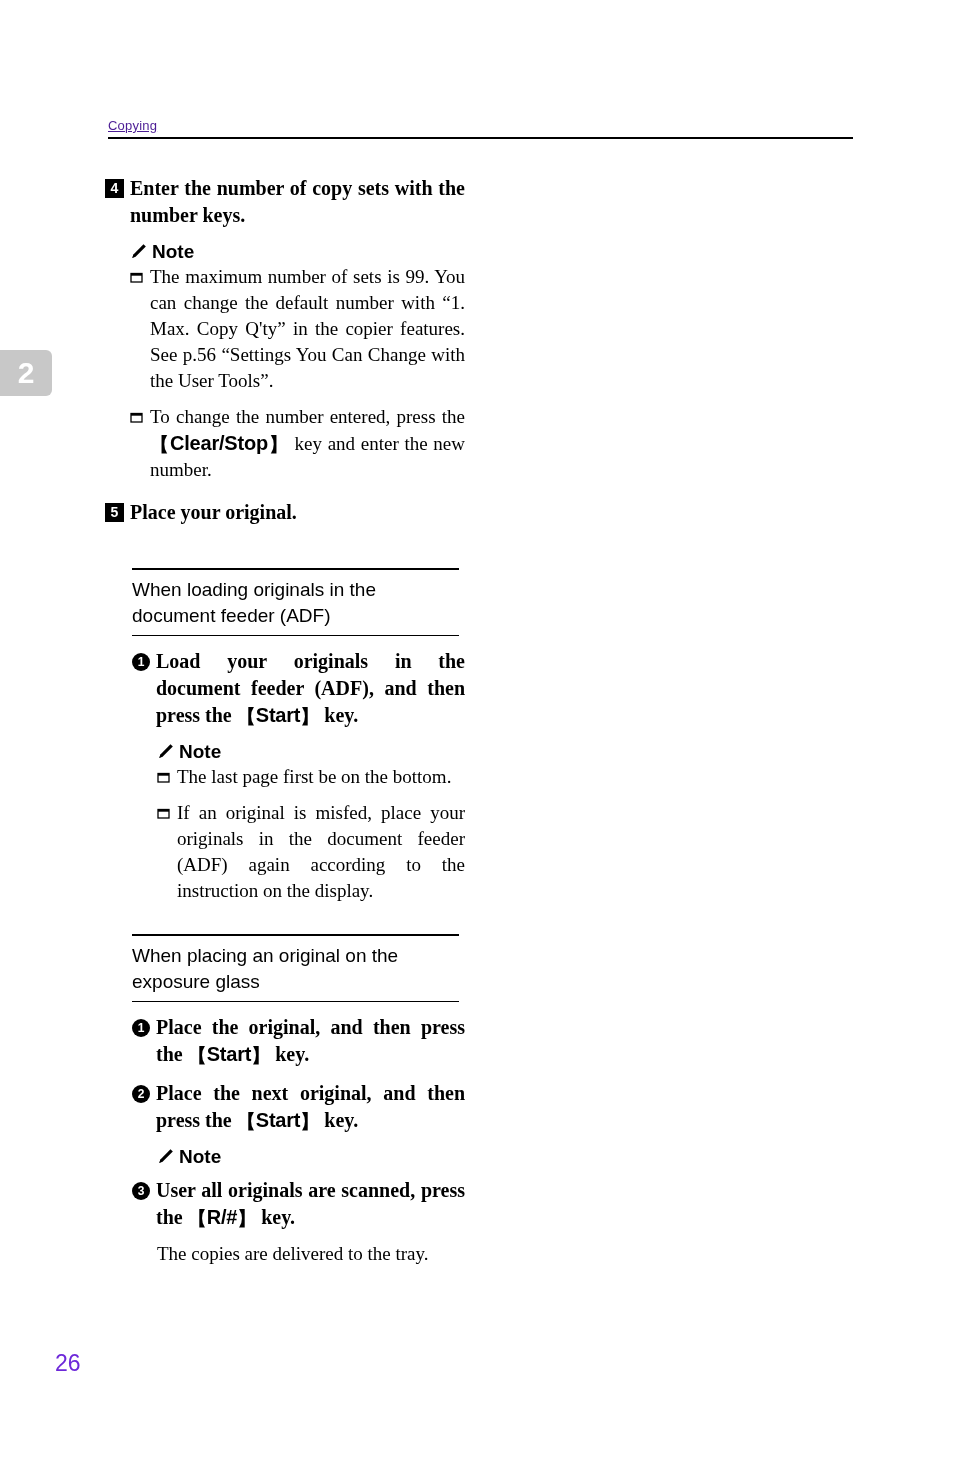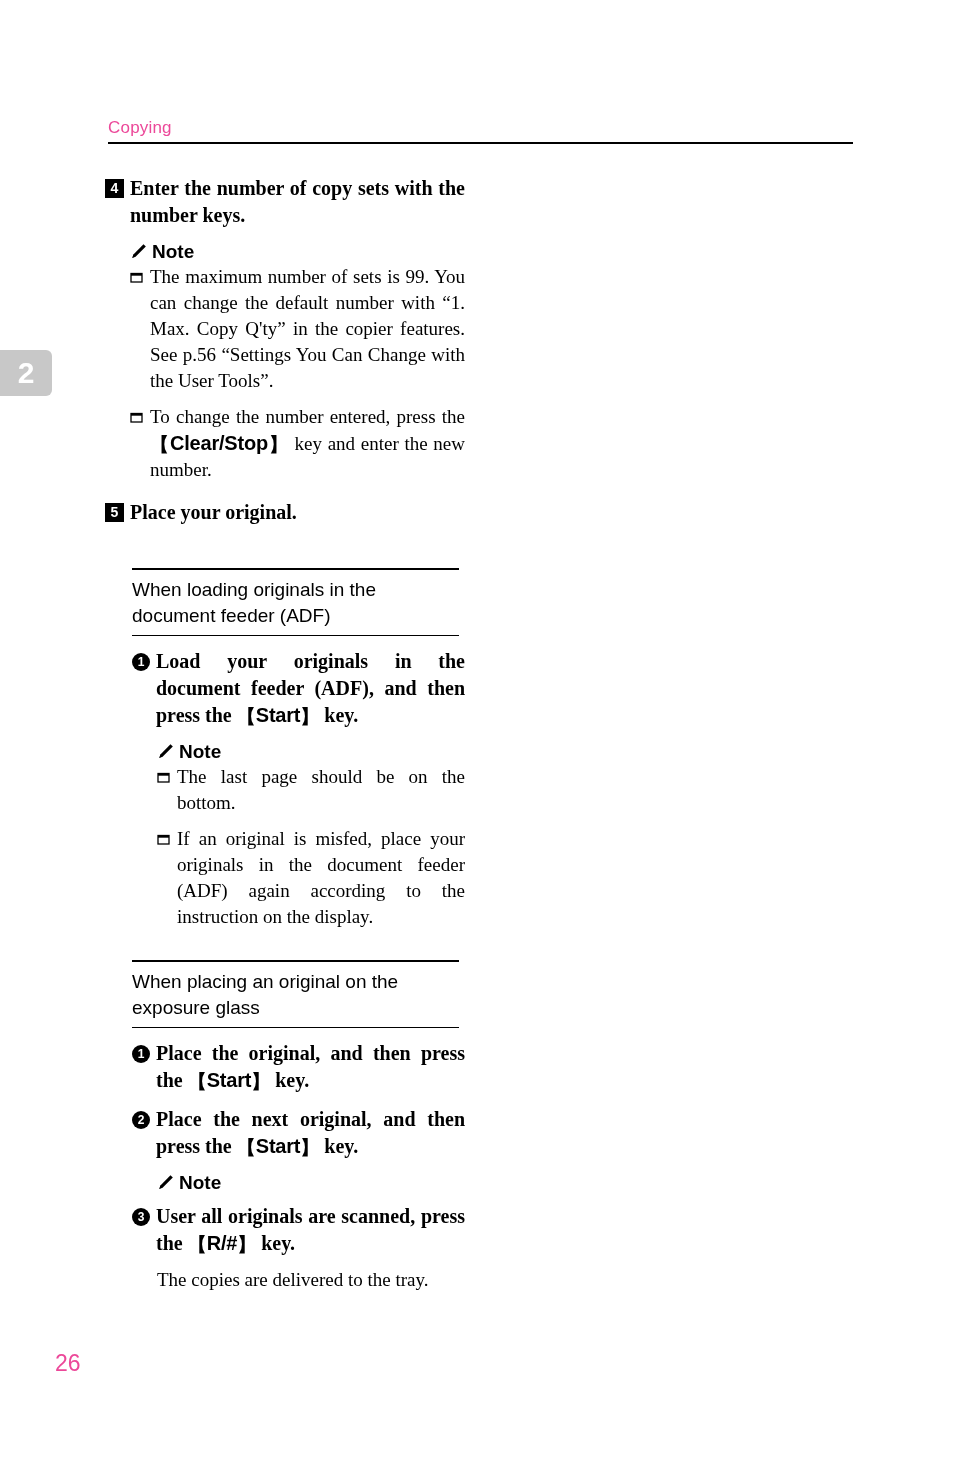--- a/index.html
+++ b/index.html
@@ -18,24 +18,25 @@
 
   
   #header-area {
     position: absolute;
     left: 108px;
     top: 118px;
     width: 745px;
   }
   #header-title {
     font-family: "Liberation Sans", sans-serif;
-    font-size: 17px;
+    font-size: 13px;
     letter-spacing: 0.2px;
-    color: #ec4899;
+    color: #4c1d95;
     margin-bottom: 4px;
+    text-decoration: underline;
   }
   #header-rule {
     height: 1.5px;
     background: #000;
     width: 745px;
   }
 
   
   #chapter-tab {
     position: absolute;
@@ -222,21 +223,21 @@
     top: 1px;
   }
 
   
   #page-number {
     position: absolute;
     left: 55px;
     top: 1350px;
     font-family: "Liberation Sans", sans-serif;
     font-size: 23px;
-    color: #ec4899;
+    color: #6d28d9;
   }
 </style>
 </head>
 <body>
 
 <div id="header-area">
   <div id="header-title">Copying</div>
   <div id="header-rule"></div>
 </div>
 
@@ -306,21 +307,21 @@
       <span class="note-label">Note</span>
     </div>
 
     <div class="note-item inner">
       <span class="note-bullet">
         <svg viewBox="0 0 13 13" width="13" height="13">
           <rect x="1" y="2.5" width="11" height="8.5" fill="none" stroke="#000" stroke-width="1.3"></rect>
           <rect x="1" y="2.5" width="11" height="2.2" fill="#000"></rect>
         </svg>
       </span>
-      <span class="note-body">The last page should be on the bottom.</span>
+      <span class="note-body">The last page first be on the bottom.</span>
     </div>
 
     <div class="note-item inner">
       <span class="note-bullet">
         <svg viewBox="0 0 13 13" width="13" height="13">
           <rect x="1" y="2.5" width="11" height="8.5" fill="none" stroke="#000" stroke-width="1.3"></rect>
           <rect x="1" y="2.5" width="11" height="2.2" fill="#000"></rect>
         </svg>
       </span>
       <span class="note-body">If an original is misfed, place your originals in the document feeder (ADF) again according to the instruction on the display.</span>

